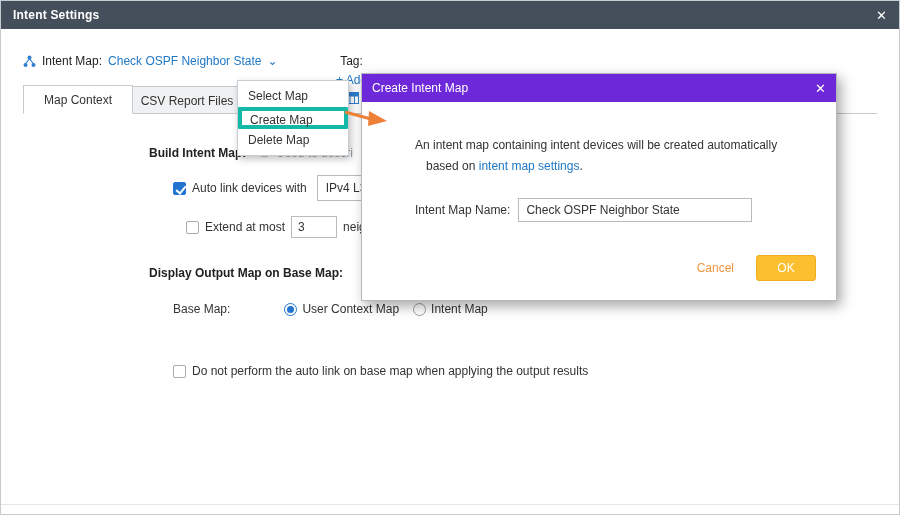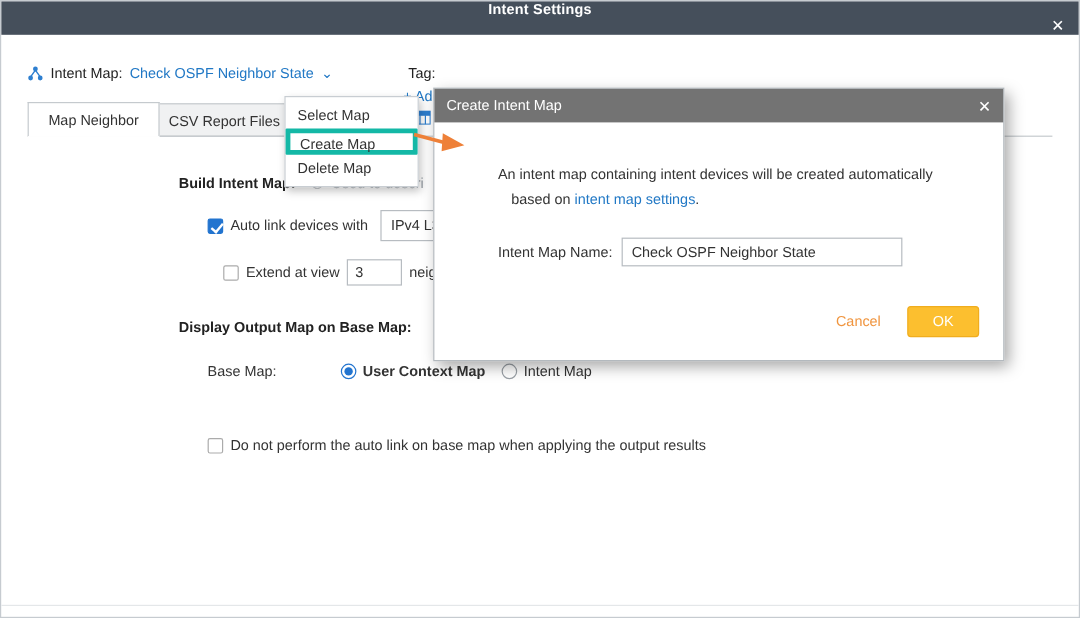--- a/index.html
+++ b/index.html
@@ -4,21 +4,21 @@
 <style>
   * { margin:0; padding:0; box-sizing:border-box; }
   html,body { background:#eceef0; }
   body { font-family:"Liberation Sans","DejaVu Sans",sans-serif; font-size:12px; color:#333; }
 
   .window { position:relative; width:900px; height:515px; background:#fff;
             border:1px solid #c6cbd0; overflow:hidden; }
 
   
   .titlebar { position:absolute; top:0; left:0; right:0; height:28px; background:#454f5b;
-              color:#fff; display:flex; align-items:center; padding:0 12px; z-index:5;flex-direction:column; }
+              color:#fff; display:flex; align-items:center; padding:0 12px; z-index:5; }
   .titlebar-title { font-size:12px; font-weight:bold; letter-spacing:.2px; }
   .close-x { margin-left:auto; cursor:pointer; font-size:13px; color:#fff; line-height:1; }
 
   
   .toolbar { position:absolute; top:53px; left:22px; display:flex; align-items:center; gap:6px; }
   .blue-link { color:#2178c5; cursor:pointer; }
   .chevron { color:#2178c5; font-size:12px; line-height:10px; cursor:pointer; }
   .tag-group { position:absolute; top:53px; left:335px; display:flex; align-items:center; gap:5px;flex-direction:column; }
 
   
@@ -59,21 +59,21 @@
           border:1px solid #c8cdd2; box-shadow:2px 3px 7px rgba(0,0,0,.25); z-index:20; padding:4px 0; }
   .menu-item { height:22px; line-height:22px; padding:0 10px; cursor:pointer; color:#333; }
   .menu-item.highlight { border:4px solid #14b8a6; line-height:18px; padding:0 8px; border-radius:1px; }
 
   
   .arrow-wrap { position:absolute; left:342px; top:103px; z-index:30; }
 
   
   .modal { position:absolute; left:360px; top:72px; width:476px; height:228px; background:#fff;
            border:1px solid #b3b9be; box-shadow:4px 5px 12px rgba(0,0,0,.35); z-index:25; }
-  .modal-header { height:28px; background:#737373; color:#fff; display:flex; align-items:center;
+  .modal-header { height:28px; background:#6d28d9; color:#fff; display:flex; align-items:center;
            padding:0 10px; }
   .modal-title { font-size:12px; }
   .modal-body { position:relative; height:199px; }
   .m-line1 { position:absolute; left:53px; top:36px; color:#333; }
   .m-line2 { position:absolute; left:64px; top:57px; color:#333; }
   .m-name-row { position:absolute; left:53px; top:96px; display:flex; align-items:center; gap:8px; }
   .m-input { width:234px; height:24px; border:1px solid #b7bcc1; padding:0 7px; font-size:12px;
            font-family:inherit; color:#333; }
   .modal-actions { position:absolute; top:153px; right:20px; display:flex; align-items:center; gap:22px; }
   .cancel-btn { color:#f0953f; cursor:pointer; background:none; border:none; font-size:12px; font-family:inherit; }
@@ -111,50 +111,50 @@
       <svg width="14" height="12" viewBox="0 0 14 12">
         <rect x="0.5" y="0.5" width="13" height="11" fill="none" stroke="#2e7fd0"></rect>
         <rect x="0.5" y="0.5" width="13" height="3.5" fill="#2e7fd0"></rect>
         <line x1="0.5" y1="4" x2="13.5" y2="4" stroke="#2e7fd0"></line>
         <line x1="5" y1="4" x2="5" y2="11.5" stroke="#2e7fd0"></line>
         <line x1="9.5" y1="4" x2="9.5" y2="11.5" stroke="#2e7fd0"></line>
       </svg>
     </span>
   </div>
 
-  <div class="tab tab-map active">Map Neighbor</div>
+  <div class="tab tab-map active">Map Context</div>
   <div class="tab tab-csv">CSV Report Files</div>
   <div class="tabline"></div>
 
   <div class="row" style="top:143px; left:148px;">
     <span class="bold">Build Intent Map:</span>
     <span class="info-i" style="margin-left:6px;">ⓘ</span>
     <span class="hint">Used to descri</span>
   </div>
 
   <div class="row" style="top:174px; left:172px;">
     <span class="cb checked"></span>
     <span>Auto link devices with</span>
     <span class="select-box" style="margin-left:4px;">IPv4 L3 T</span>
   </div>
 
   <div class="row" style="top:215px; left:185px;">
     <span class="cb"></span>
-    <span>Extend at view</span>
+    <span>Extend at most</span>
     <input class="small-input" value="3" style="">
     <span>neigh</span>
   </div>
 
   <div class="row" style="top:265px; left:148px;">
     <span class="bold">Display Output Map on Base Map:</span>
   </div>
 
   <div class="row" style="top:301px; left:172px; gap:14px;">
     <span style="margin-right:40px;">Base Map:</span>
-    <span class="row" style="position:static; gap:5px;font-weight:bold;">
+    <span class="row" style="position:static; gap:5px;">
       <span class="radio selected"></span>
       <span>User Context Map</span>
     </span>
     <span class="row" style="position:static; gap:5px;">
       <span class="radio"></span>
       <span>Intent Map</span>
     </span>
   </div>
 
 

